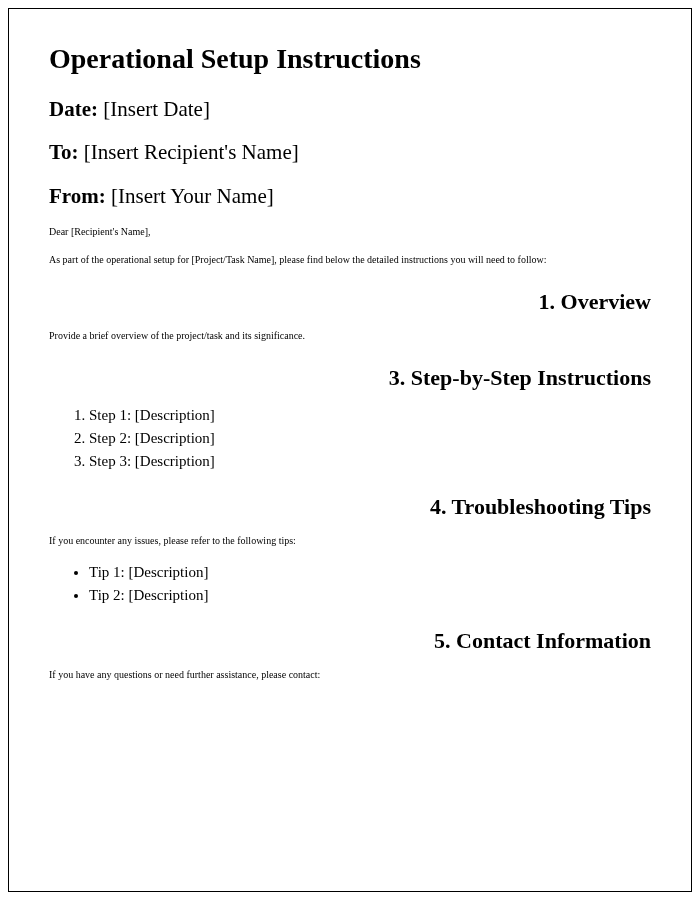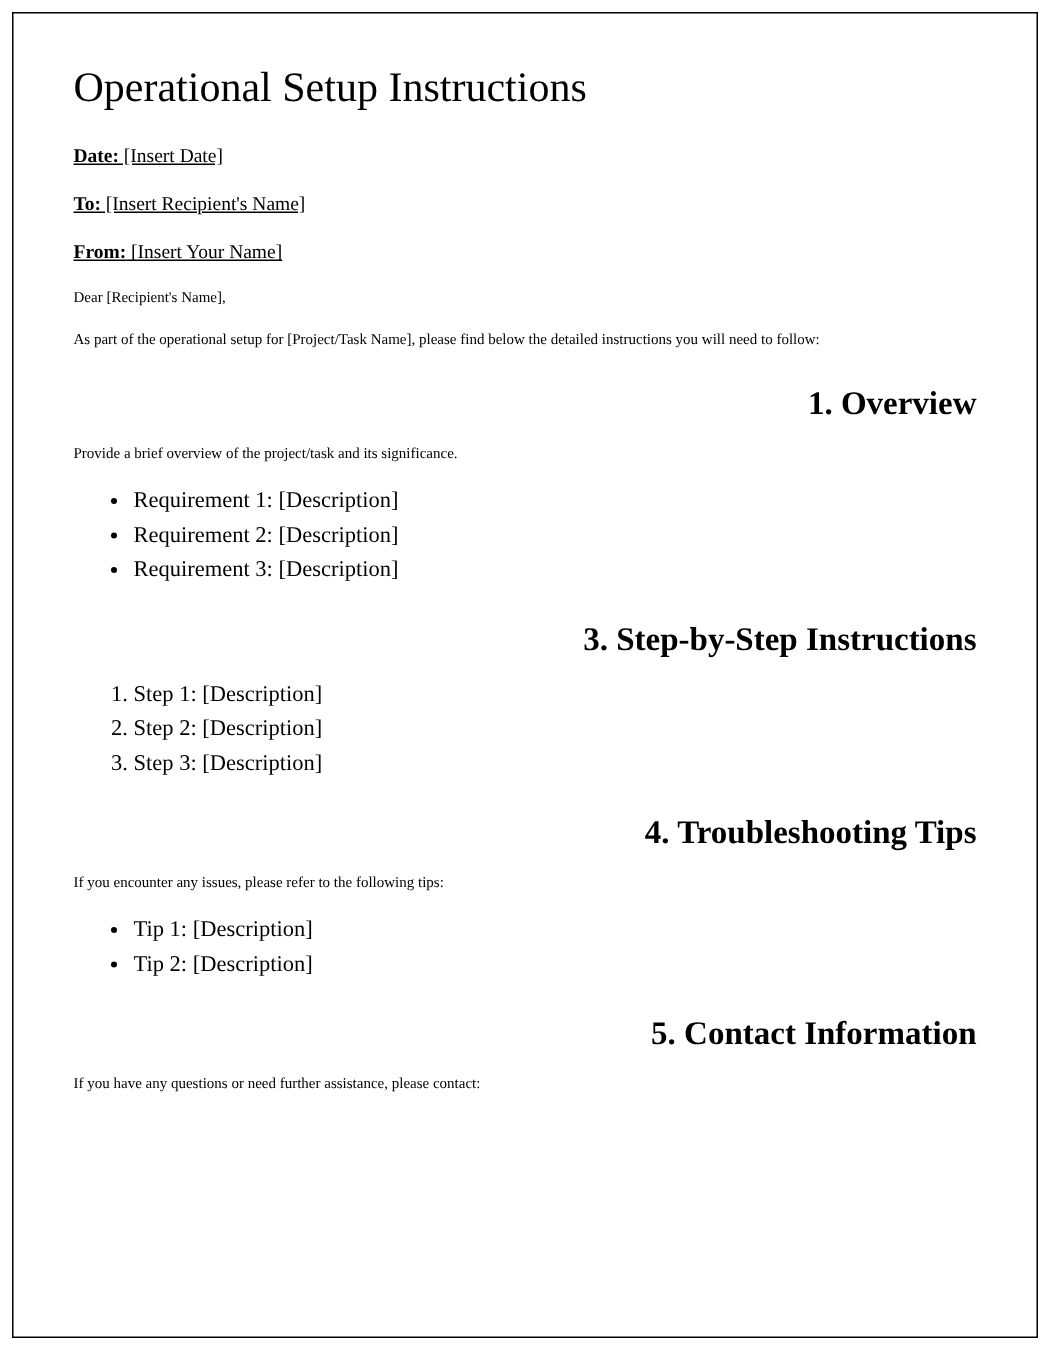--- a/index.html
+++ b/index.html
@@ -16,39 +16,38 @@
     }
     .page {
       border: 1px solid #000;
       margin: 8px;
       padding: 34px 40px;
       height: 884px;
       overflow: hidden;
     }
     h1 {
       font-size: 28px;
-      font-weight: normal;
+      font-weight: bold;
       margin-bottom: 20px;
     }
     h2 {
       font-size: 22px;
       font-weight: bold;
       margin-top: 22px;
       margin-bottom: 14px;
       text-align: right;
     }
     p {
       font-size: 10px;
       margin-bottom: 14px;
       line-height: 1.4;
     }
     .field-line {
-      font-size: 13px;
+      font-size: 21px;
       margin-bottom: 14px;
-      text-decoration: underline;
     }
     .field-label {
       font-weight: bold;
     }
     ul, ol {
       margin-left: 40px;
       margin-bottom: 14px;
       font-size: 15px;
     }
     li {
@@ -76,25 +75,20 @@
   </p>
 
 
   <p>Dear [Recipient's Name],</p>
 
   <p>As part of the operational setup for [Project/Task Name], please find below the detailed instructions you will need to follow:</p>
 
   <h2>1. Overview</h2>
   <p>Provide a brief overview of the project/task and its significance.</p>
 
-  <ul>
-    <li>Requirement 1: [Description]</li>
-    <li>Requirement 2: [Description]</li>
-    <li>Requirement 3: [Description]</li>
-  </ul>
 
   <h2>3. Step-by-Step Instructions</h2>
   <ol>
     <li>Step 1: [Description]</li>
     <li>Step 2: [Description]</li>
     <li>Step 3: [Description]</li>
   </ol>
 
   <h2>4. Troubleshooting Tips</h2>
   <p>If you encounter any issues, please refer to the following tips:</p>

